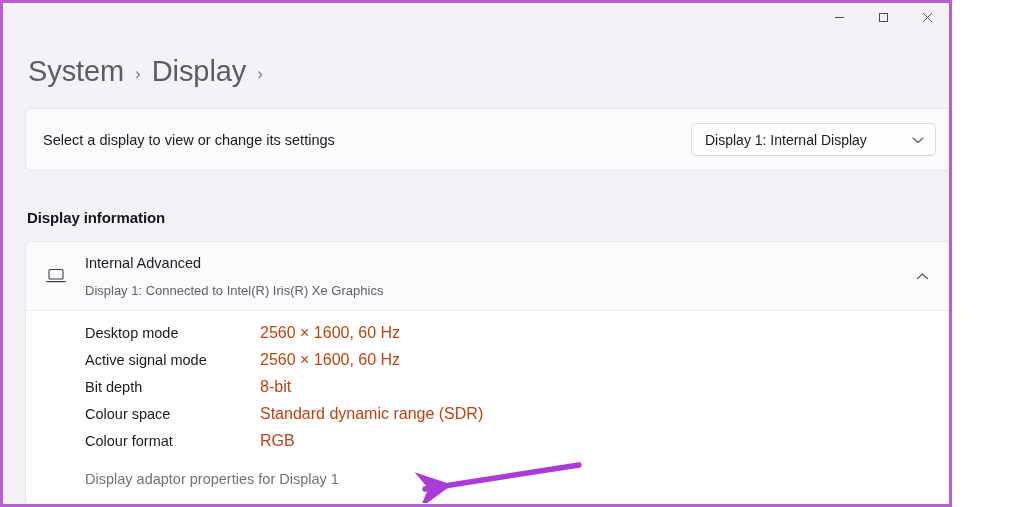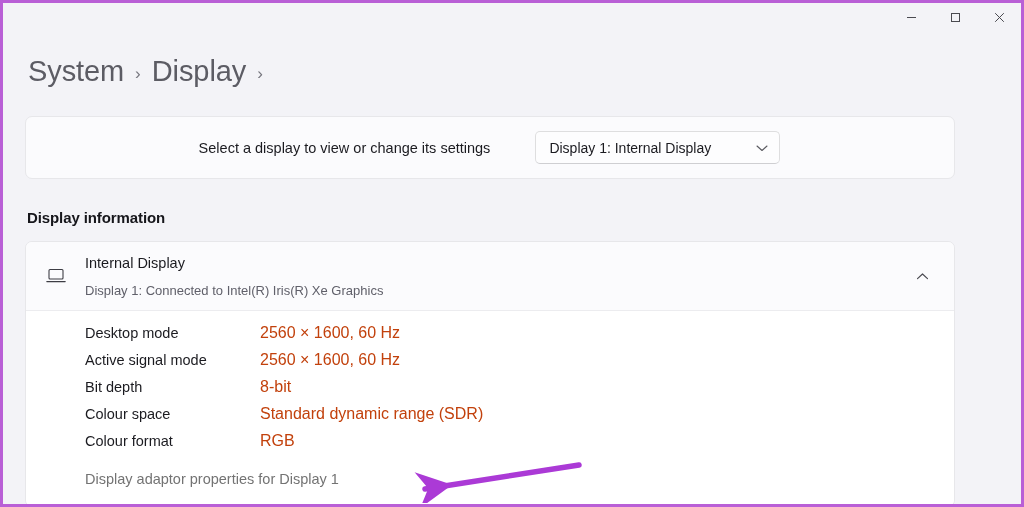--- a/index.html
+++ b/index.html
@@ -11,21 +11,21 @@
     height: 507px;
     overflow: hidden;
     font-family: "Liberation Sans", sans-serif;
     background: #ffffff;
   }
 
   
   #app-window {
     position: relative;
     box-sizing: border-box;
-    width: 1024px;
+    width: 952px;
     height: 507px;
     border: 3px solid #b95fd6;
     background: #f3f3f7;
     overflow: hidden;
   }
 
   
   #title-bar {
     position: absolute;
     top: 0;
@@ -85,25 +85,25 @@
     left: 22px;
     width: 930px;
     box-sizing: border-box;
     background: #fbfbfd;
     border: 1px solid #e7e7ea;
     border-radius: 7px;
   }
 
   
   #display-select-card {
-    top: 113px;
+    top: 105px;
     height: 63px;
     display: flex;
     align-items: center;
-    justify-content: center;
+    justify-content: space-between;
     padding: 0 18px 0 17px;
     gap: 16px;
   }
   #display-select-label {
     font-size: 14.5px;
     color: #1b1b20;
   }
   #display-select-dropdown {
     box-sizing: border-box;
     min-width: 245px;
@@ -277,21 +277,21 @@
   <div class="card" id="display-info-card">
 
     <div id="expander-header">
       <span id="monitor-icon">
         <svg width="20" height="16" viewBox="0 0 20 16" aria-hidden="true">
           <rect x="3" y="1.5" width="14" height="9.5" rx="1" fill="none" stroke="currentColor" stroke-width="1.1"></rect>
           <line x1="0.8" y1="13.6" x2="19.2" y2="13.6" stroke="currentColor" stroke-width="1.1" stroke-linecap="round"></line>
         </svg>
       </span>
       <span id="expander-text">
-        <div id="expander-title">Internal Display</div>
+        <div id="expander-title">Internal Advanced</div>
         <div id="expander-subtitle">Display 1: Connected to Intel(R) Iris(R) Xe Graphics</div>
       </span>
       <span id="expander-chevron">
         <svg width="13" height="9" viewBox="0 0 13 9" aria-hidden="true">
           <polyline points="1.5,6.6 6.5,2 11.5,6.6" fill="none" stroke="currentColor" stroke-width="1.2" stroke-linecap="round" stroke-linejoin="round"></polyline>
         </svg>
       </span>
     </div>
 
     <div id="expander-content">

